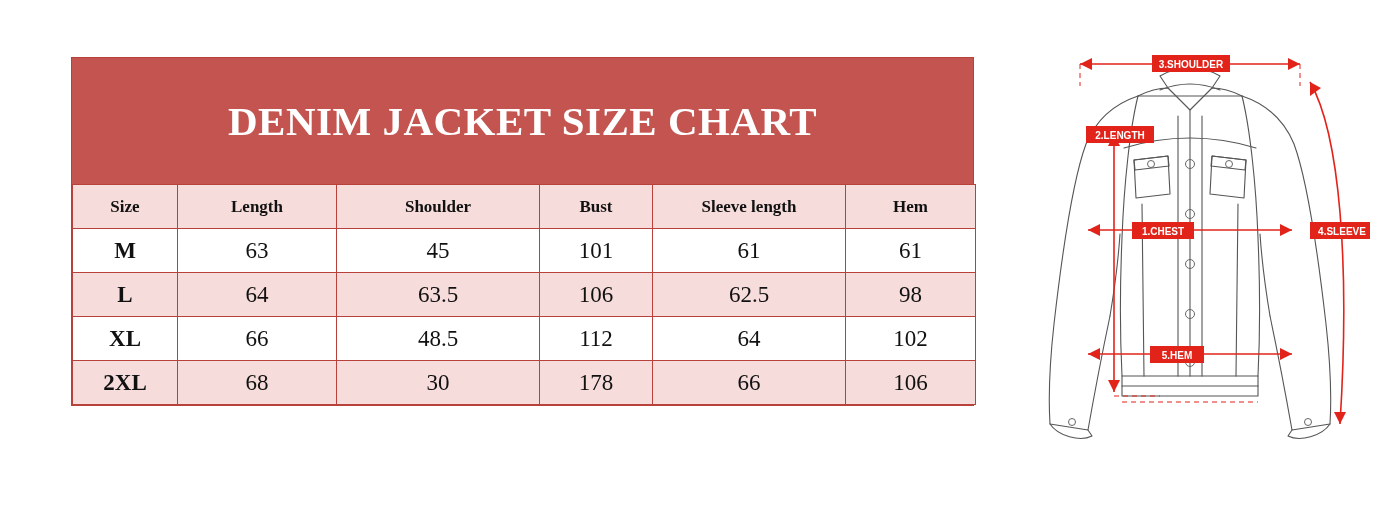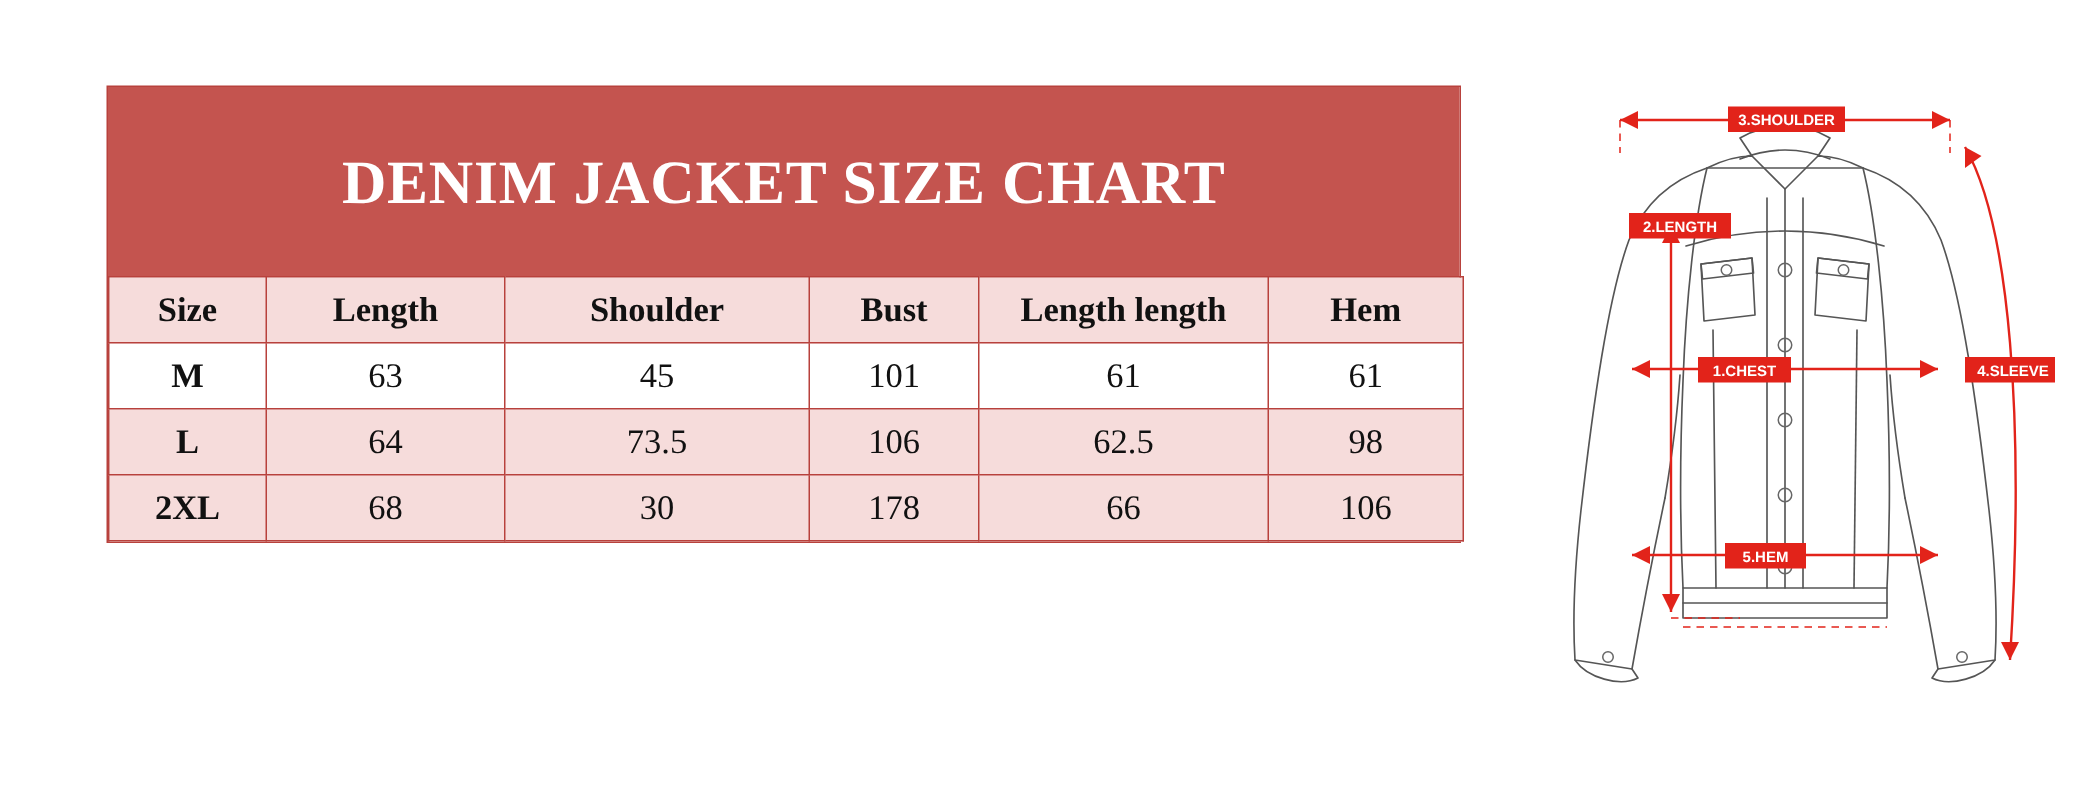--- a/index.html
+++ b/index.html
@@ -49,21 +49,21 @@
   table.size-table td {
     border: 1px solid #b8413c;
     text-align: center;
     font-family: "Liberation Serif", serif;
     color: #111111;
     height: 43px;
     padding: 0;
   }
   table.size-table th {
     background: #f6dcdb;
-    font-size: 23px;
+    font-size: 17px;
     font-weight: bold;
     margin-left: 29px;
   }
   table.size-table td {
     font-size: 23px;
     background: #ffffff;
   }
   table.size-table tr.alt td {
     background: #f6dcdb;
   }
@@ -75,21 +75,21 @@
   col.c1 { width: 159px; }
   col.c2 { width: 203px; }
   col.c3 { width: 113px; }
   col.c4 { width: 193px; }
   col.c5 { width: 130px; }
 
   
   .illustration {
     position: absolute;
     left: 1010px;
-    top: 40px;
+    top: 24px;
     width: 360px;
     height: 460px;
   }
   .illustration svg {
     display: block;
   }
   .lbl {
     font-family: "Liberation Sans", sans-serif;
     font-size: 10px;
     font-weight: bold;
@@ -112,40 +112,48 @@
           <col class="c3">
           <col class="c4">
           <col class="c5">
       </colgroup>
       <thead>
         <tr>
           <th>Size</th>
           <th>Length</th>
           <th>Shoulder</th>
           <th>Bust</th>
-          <th>Length length</th>
+          <th>Sleeve length</th>
           <th>Hem</th>
         </tr>
       </thead>
       <tbody>
         <tr>
           <td class="size-cell">M</td>
           <td>63</td>
           <td>45</td>
           <td>101</td>
           <td>61</td>
           <td>61</td>
         </tr>
         <tr class="alt">
           <td class="size-cell">L</td>
           <td>64</td>
-          <td>73.5</td>
+          <td>63.5</td>
           <td>106</td>
           <td>62.5</td>
           <td>98</td>
+        </tr>
+        <tr>
+          <td class="size-cell">XL</td>
+          <td>66</td>
+          <td>48.5</td>
+          <td>112</td>
+          <td>64</td>
+          <td>102</td>
         </tr>
         <tr class="alt">
           <td class="size-cell">2XL</td>
           <td>68</td>
           <td>30</td>
           <td>178</td>
           <td>66</td>
           <td>106</td>
         </tr>
       </tbody>

